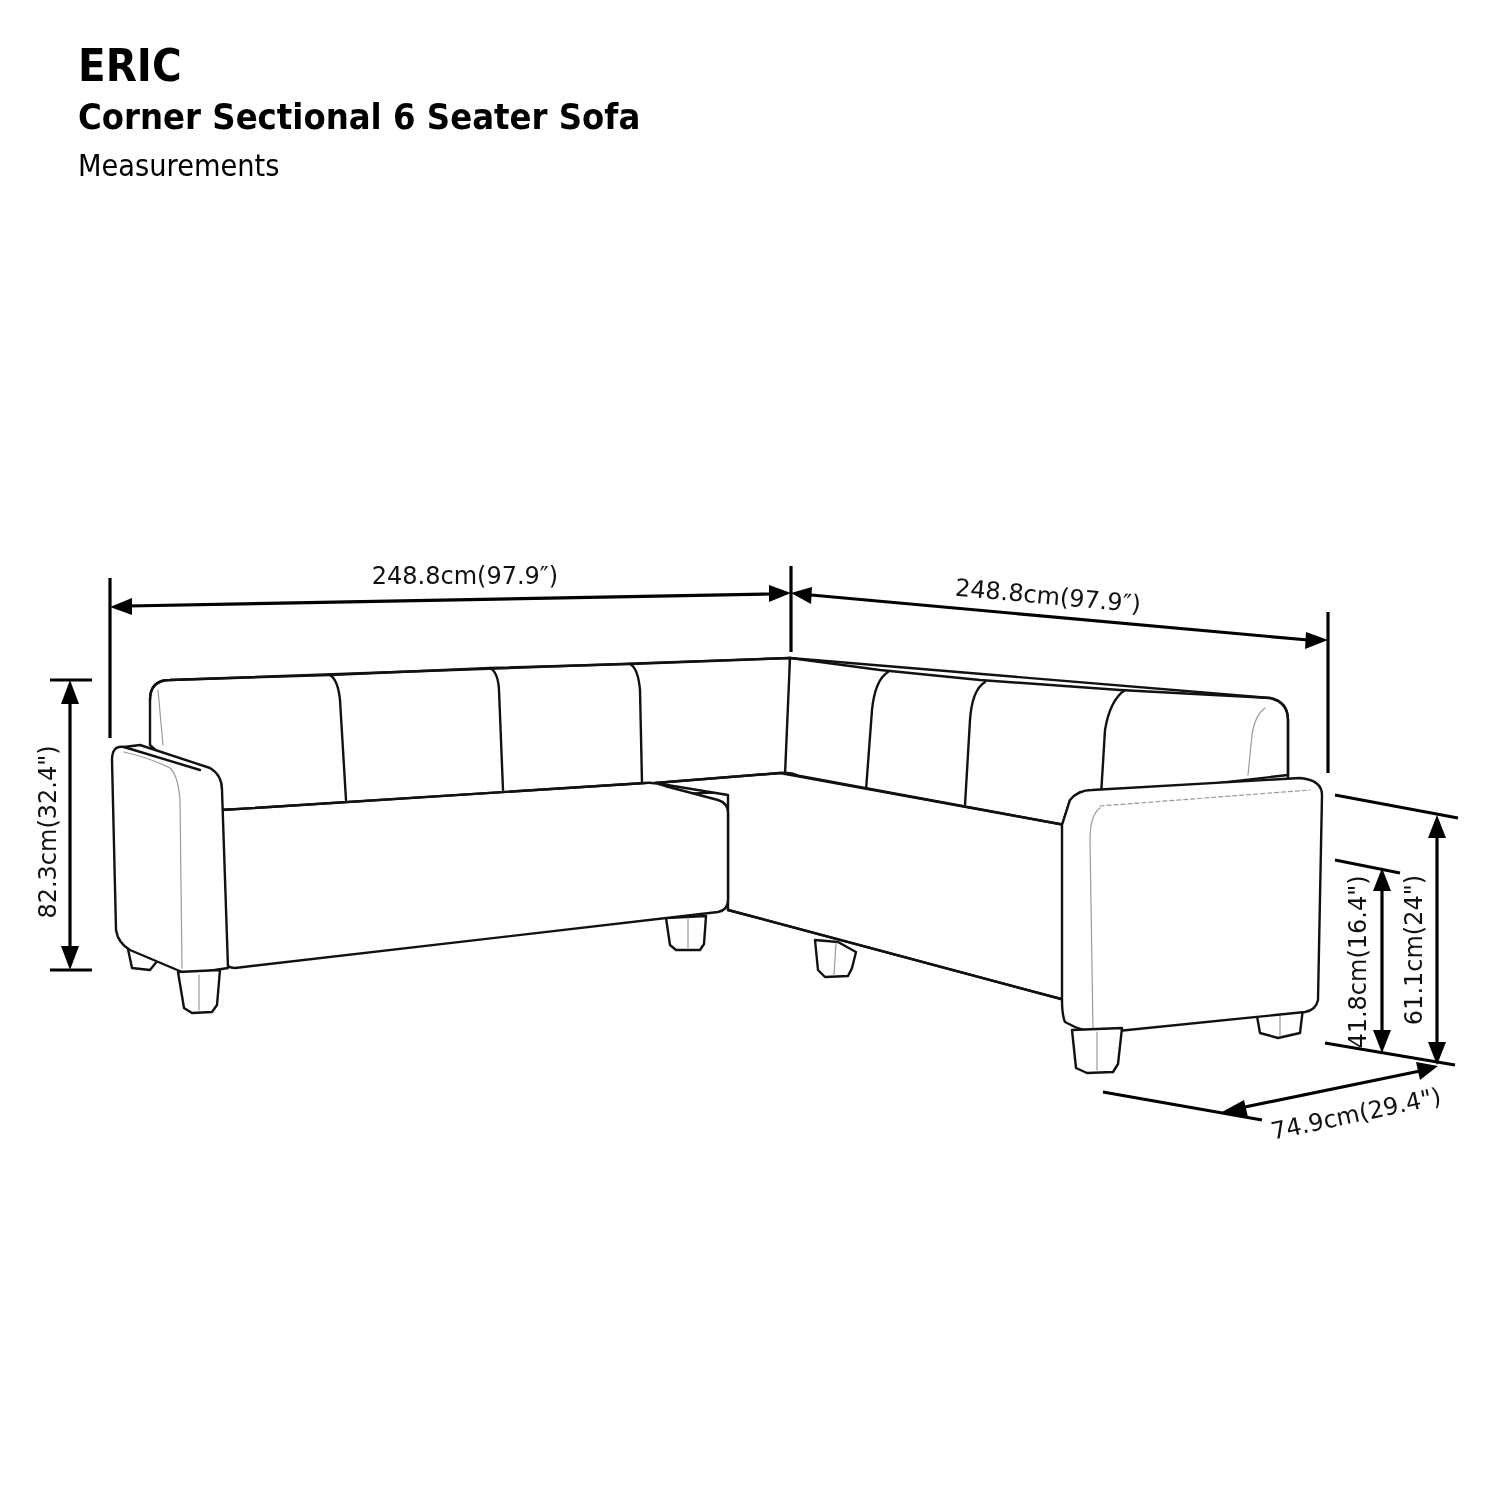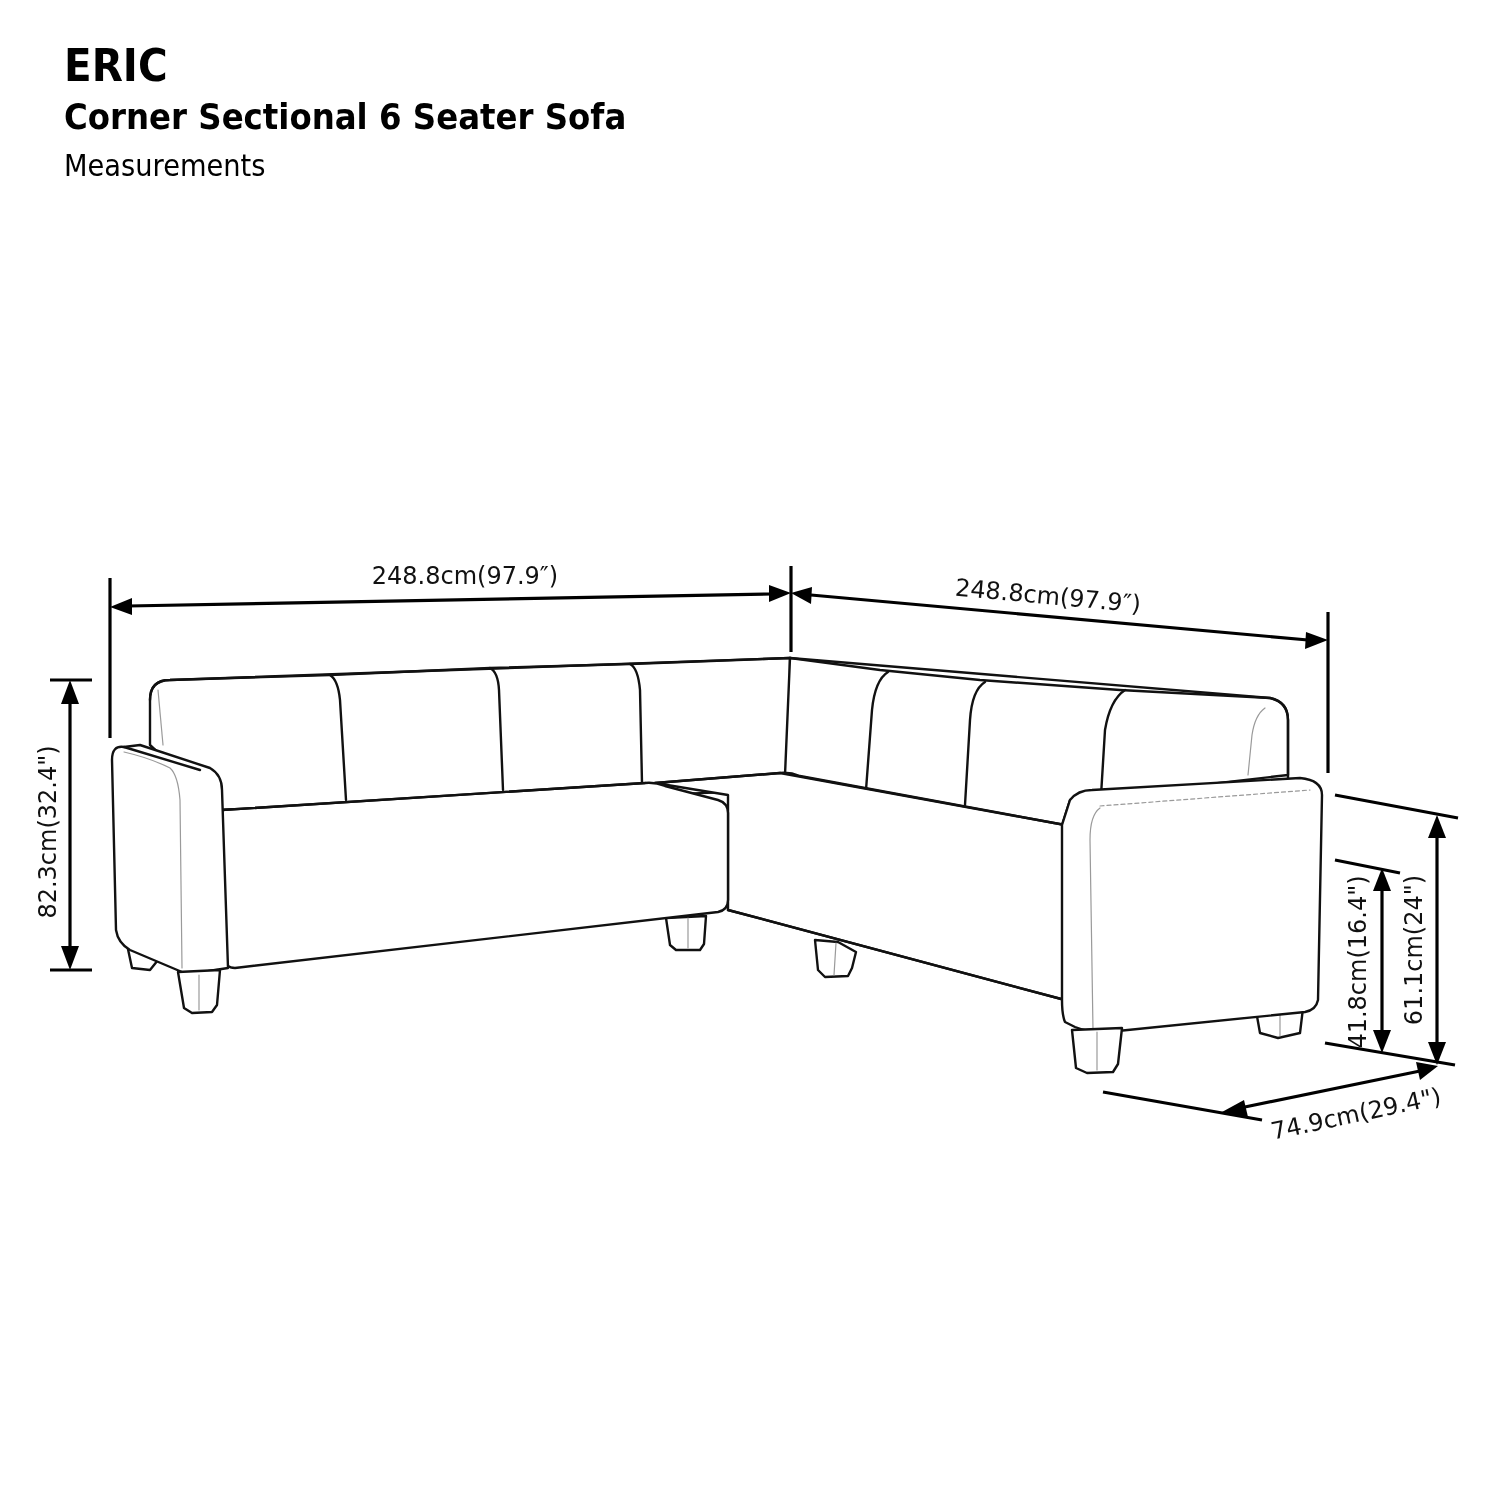--- a/index.html
+++ b/index.html
@@ -10,21 +10,21 @@
     body {
       width: 1500px;
       height: 1500px;
       position: relative;
       overflow: hidden;
       font-family: "DejaVu Sans", sans-serif;
       color: #000000;
     }
     .header {
       position: absolute;
-      left: 64px;
+      left: 78px;
       top: 40px;
     }
     .brand {
       font-family: "DejaVu Sans", sans-serif;
       font-weight: bold;
       font-size: 44px;
       line-height: 52px;
       letter-spacing: 0px;
       transform: scaleX(0.92);
       transform-origin: left center;

